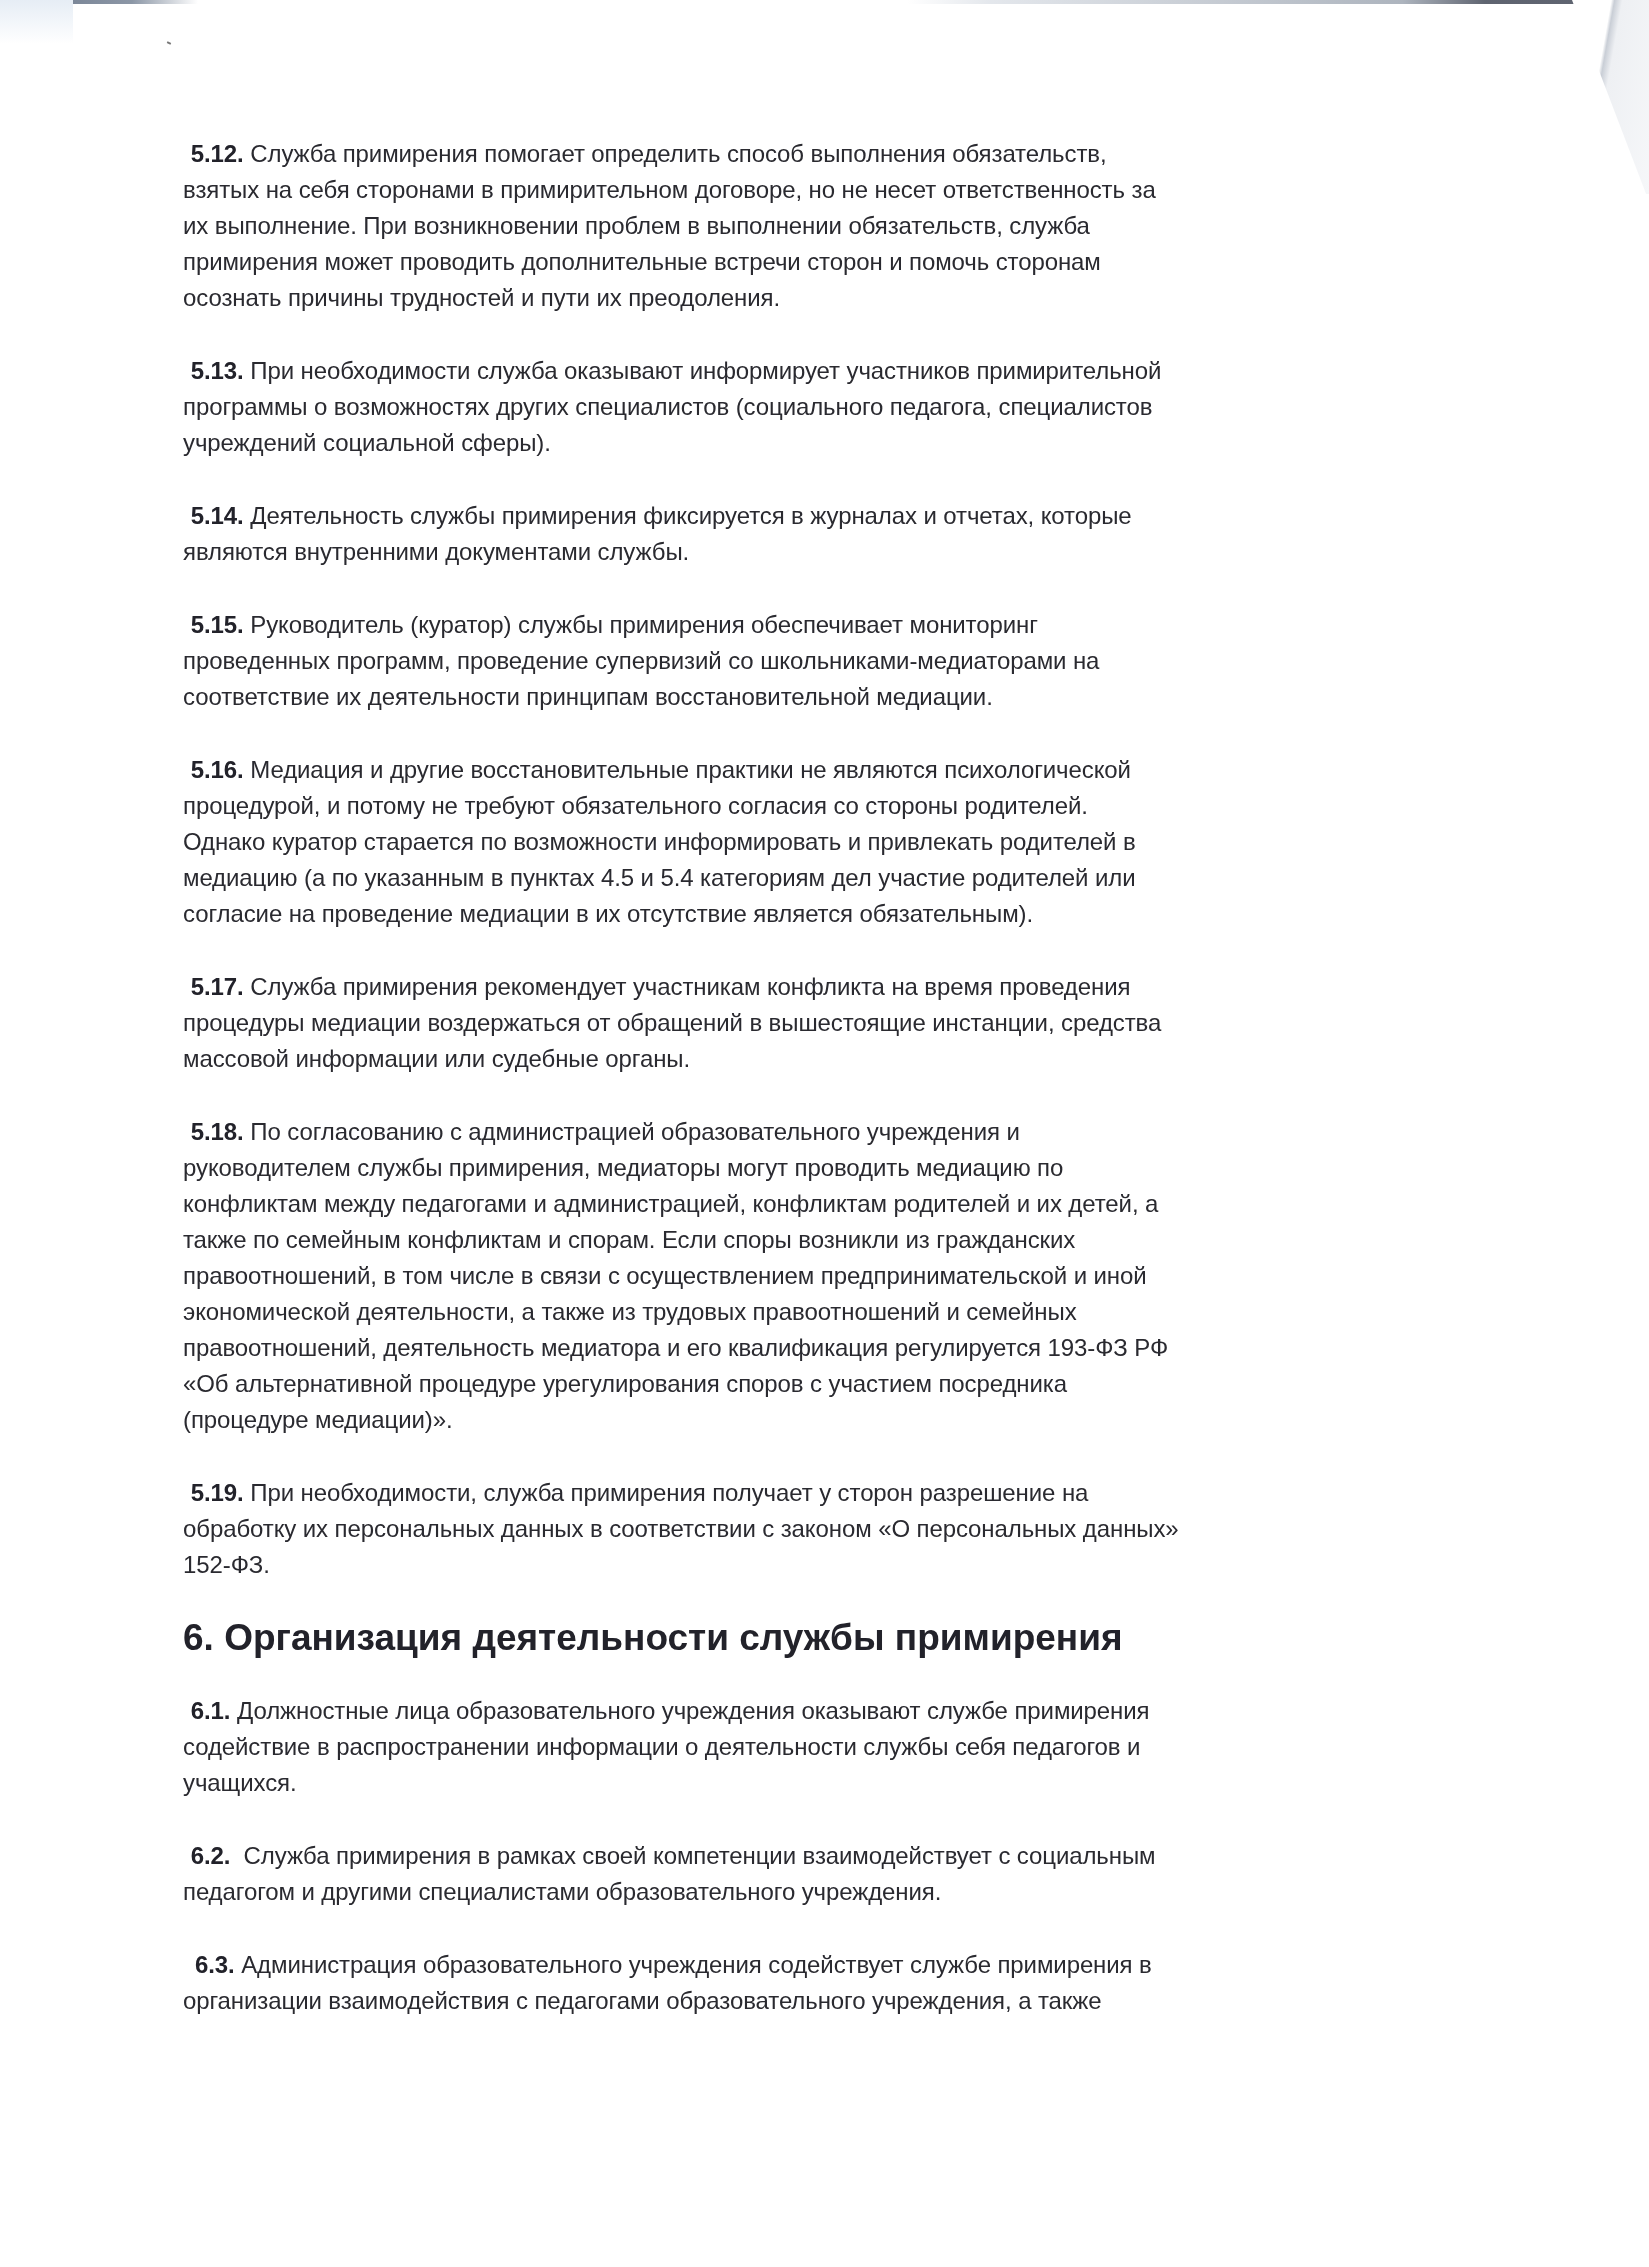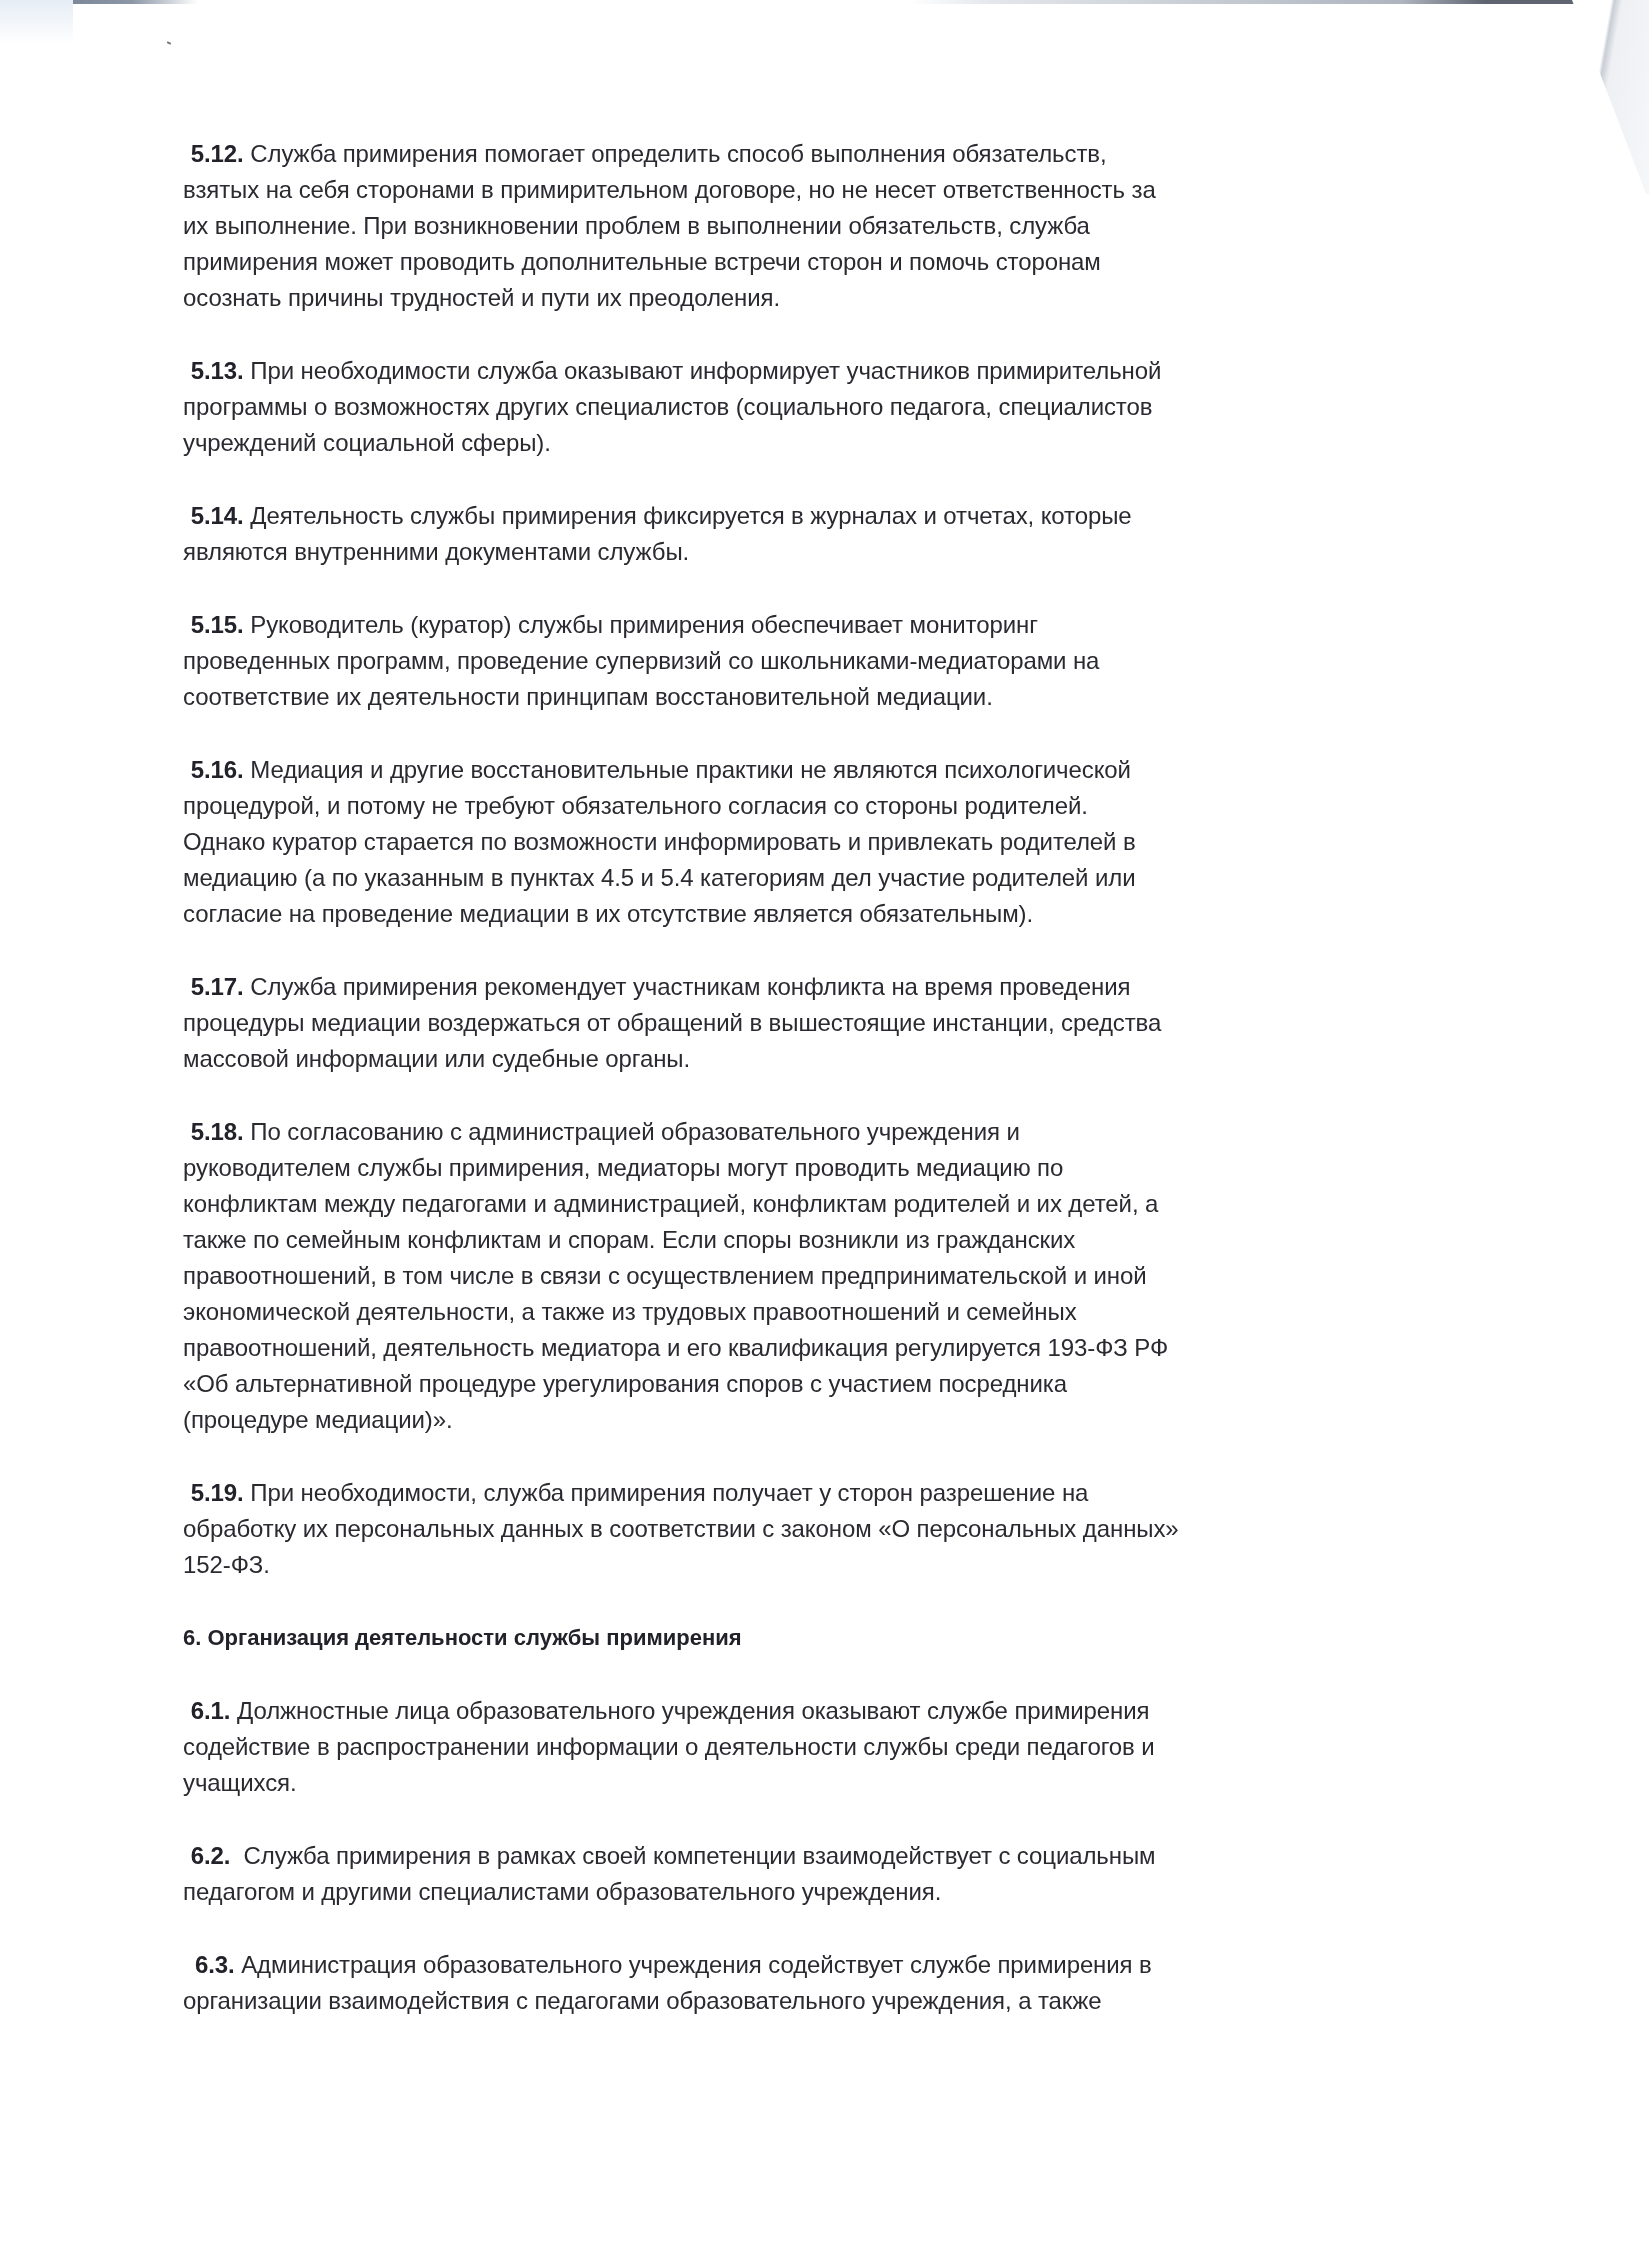--- a/index.html
+++ b/index.html
@@ -48,21 +48,21 @@
       letter-spacing: -0.1px;
       white-space: normal;
     }
     .para .num {
       font-weight: bold;
       color: #22222a;
       margin-left: 7.8px;
     }
     .para.flush .num { margin-left: 12px; }
     .heading {
-      font-size: 22px;
+      font-size: 37px;
       line-height: 36px;
       font-weight: bold;
       margin: 0 0 37px 0;
       color: #22222a;
     }
     .line { display: block; white-space: nowrap; }
     .spec {
       position: absolute;
       width: 3.9px; height: 1.9px;
       background: #777;
@@ -133,21 +133,21 @@
   <p class="para">
     <span class="line"><span class="num">5.19.</span><span> При необходимости, служба примирения получает у сторон разрешение на</span></span>
     <span class="line">обработку их персональных данных в соответствии с законом «О персональных данных»</span>
     <span class="line">152-ФЗ.</span>
   </p>
 
   <h2 class="heading">6. Организация деятельности службы примирения</h2>
 
   <p class="para">
     <span class="line"><span class="num">6.1.</span><span> Должностные лица образовательного учреждения оказывают службе примирения</span></span>
-    <span class="line">содействие в распространении информации о деятельности службы среди педагогов и</span>
+    <span class="line">содействие в распространении информации о деятельности службы себя педагогов и</span>
     <span class="line">учащихся.</span>
   </p>
 
   <p class="para">
     <span class="line" style="white-space:pre"><span class="num">6.2.</span><span>  Служба примирения в рамках своей компетенции взаимодействует с социальным</span></span>
     <span class="line">педагогом и другими специалистами образовательного учреждения.</span>
   </p>
 
   <p class="para flush">
     <span class="line"><span class="num">6.3.</span><span> Администрация образовательного учреждения содействует службе примирения в</span></span>

